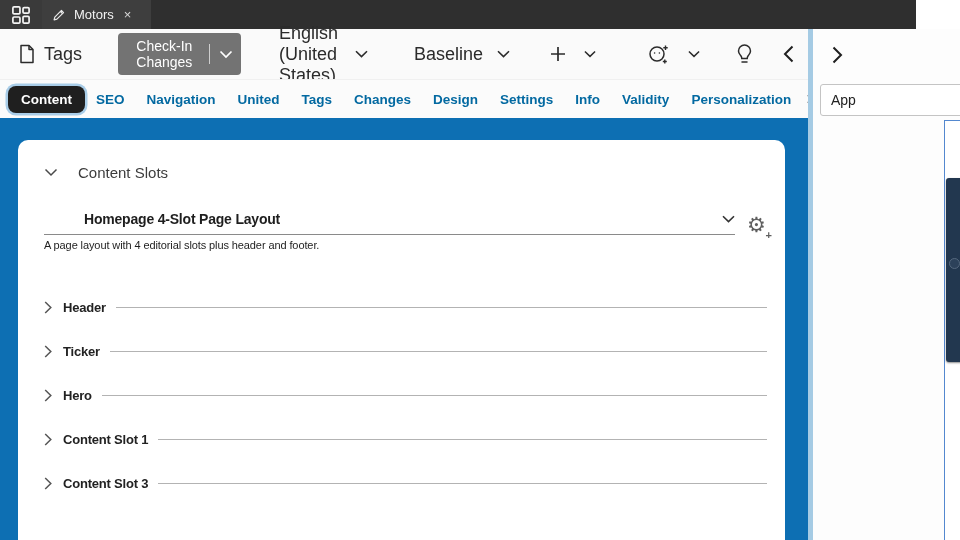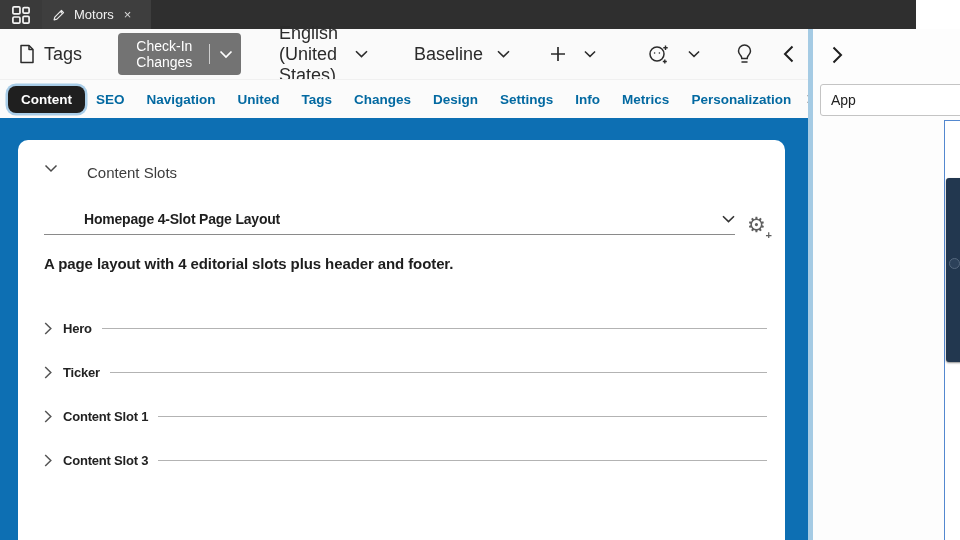--- a/index.html
+++ b/index.html
@@ -31,30 +31,30 @@
   .tabrow { height: 39px; background: #fbfbfb; border-top: 1px solid #f0f0f0; display: flex; align-items: center; padding: 0 8px; flex: none; }
   .tab { font-size: 13.5px; color: #0369a1; padding: 6px 11px; cursor: pointer; white-space: nowrap; font-weight: bold; }
   .tab.active { background: #1f1f1f; color: #fff; font-weight: bold; border-radius: 8px; box-shadow: 0 0 0 2.5px #a9cde8; padding: 6px 13px; }
   .tabrow-spacer { flex: 1; }
   .tabrow .vdiv { width: 1px; height: 16px; background: #ccc; margin: 0 10px; }
 
   
   .bluearea { flex: 1; background: #0d6fb3; padding: 22px 23px 0 18px; overflow: hidden; }
   .panel { background: #fff; border-radius: 10px 10px 0 0; height: 100%; padding: 24px 18px 0 26px; }
 
-  .section-header { display: flex; align-items: flex-start; gap: 29px; cursor: pointer; }
+  .section-header { display: flex; align-items: center; gap: 20px; cursor: pointer; }
   .section-title { font-size: 15px; color: #3d3d3d; }
 
   .layout-block { margin-top: 30px; padding-right: 32px; position: relative; }
   .layout-select { display: flex; align-items: center; border-bottom: 1px solid #8a8a8a; padding-bottom: 7px; cursor: pointer; }
   .layout-name { flex: 1; font-size: 14px; font-weight: bold; color: #1e1e1e; letter-spacing: -0.2px; padding-left: 40px; }
   .gear-btn { position: absolute; right: -4px; top: 4px; cursor: pointer; width: 24px; height: 24px; }
   .gear-glyph { font-size: 21px; color: #5f5f5f; line-height: 21px; font-family: "DejaVu Sans", sans-serif; }
   .gear-plus { position: absolute; right: -1px; bottom: -2px; font-size: 11px; font-weight: bold; color: #5f5f5f; }
-  .layout-desc { margin-top: 20px; font-size: 15px; font-weight: bold; color: #1e1e1e; letter-spacing: -0.1px; }
+  .layout-desc { margin-top: 4px; font-size: 11px; font-weight: normal; color: #1e1e1e; letter-spacing: -0.1px; }
 
   .slots { margin-top: 34px; }
   .slot-row { height: 44px; display: flex; align-items: center; cursor: pointer; }
   .slot-label { font-size: 13px; font-weight: bold; color: #222; margin-left: 11px; letter-spacing: -0.2px; white-space: nowrap; }
   .slot-line { flex: 1; border-top: 1px solid #b3b3b3; margin-left: 10px; }
 
   
   .splitter { position: absolute; left: 808px; top: 29px; width: 5px; height: 511px; background: #a5cbe4; cursor: col-resize; }
 
   
@@ -179,21 +179,21 @@
   <div class="tabrow">
     <span class="tab active">Content</span>
     <span class="tab">SEO</span>
     <span class="tab">Navigation</span>
     <span class="tab">United</span>
     <span class="tab">Tags</span>
     <span class="tab">Changes</span>
     <span class="tab">Design</span>
     <span class="tab">Settings</span>
     <span class="tab">Info</span>
-    <span class="tab">Metrics</span>
+    <span class="tab">Validity</span>
     <span class="tab">Personalization</span>
     <span class="tabrow-spacer"></span>
     <span class="icon-btn">
       <svg width="12" height="16" viewBox="0 0 12 16" fill="none" stroke="#2b2b2b" stroke-width="1.8">
           <path d="M2 5.5 L6 1.5 L10 5.5"></path>
           <path d="M2 10.5 L6 14.5 L10 10.5"></path>
         </svg>
     </span>
     <span class="vdiv"></span>
     <span class="icon-btn">
@@ -232,30 +232,39 @@
         <div class="layout-desc">A page layout with 4 editorial slots plus header and footer.</div>
       </div>
 
       <div class="slots">
         <div class="slot-row">
           <span>
               <svg width="8" height="13" viewBox="0 0 8 13" fill="none" stroke="#555" stroke-width="1.5">
                 <path d="M1.2 1 L6.8 6.5 L1.2 12"></path>
               </svg>
             </span>
+          <span class="slot-label">Header</span>
+          <span class="slot-line"></span>
+        </div>
+        <div class="slot-row">
+          <span>
+              <svg width="8" height="13" viewBox="0 0 8 13" fill="none" stroke="#555" stroke-width="1.5">
+                <path d="M1.2 1 L6.8 6.5 L1.2 12"></path>
+              </svg>
+            </span>
+          <span class="slot-label">Ticker</span>
+          <span class="slot-line"></span>
+        </div>
+        <div class="slot-row">
+          <span>
+              <svg width="8" height="13" viewBox="0 0 8 13" fill="none" stroke="#555" stroke-width="1.5">
+                <path d="M1.2 1 L6.8 6.5 L1.2 12"></path>
+              </svg>
+            </span>
           <span class="slot-label">Hero</span>
-          <span class="slot-line"></span>
-        </div>
-        <div class="slot-row">
-          <span>
-              <svg width="8" height="13" viewBox="0 0 8 13" fill="none" stroke="#555" stroke-width="1.5">
-                <path d="M1.2 1 L6.8 6.5 L1.2 12"></path>
-              </svg>
-            </span>
-          <span class="slot-label">Ticker</span>
           <span class="slot-line"></span>
         </div>
         <div class="slot-row">
           <span>
               <svg width="8" height="13" viewBox="0 0 8 13" fill="none" stroke="#555" stroke-width="1.5">
                 <path d="M1.2 1 L6.8 6.5 L1.2 12"></path>
               </svg>
             </span>
           <span class="slot-label">Content Slot 1</span>
           <span class="slot-line"></span>

